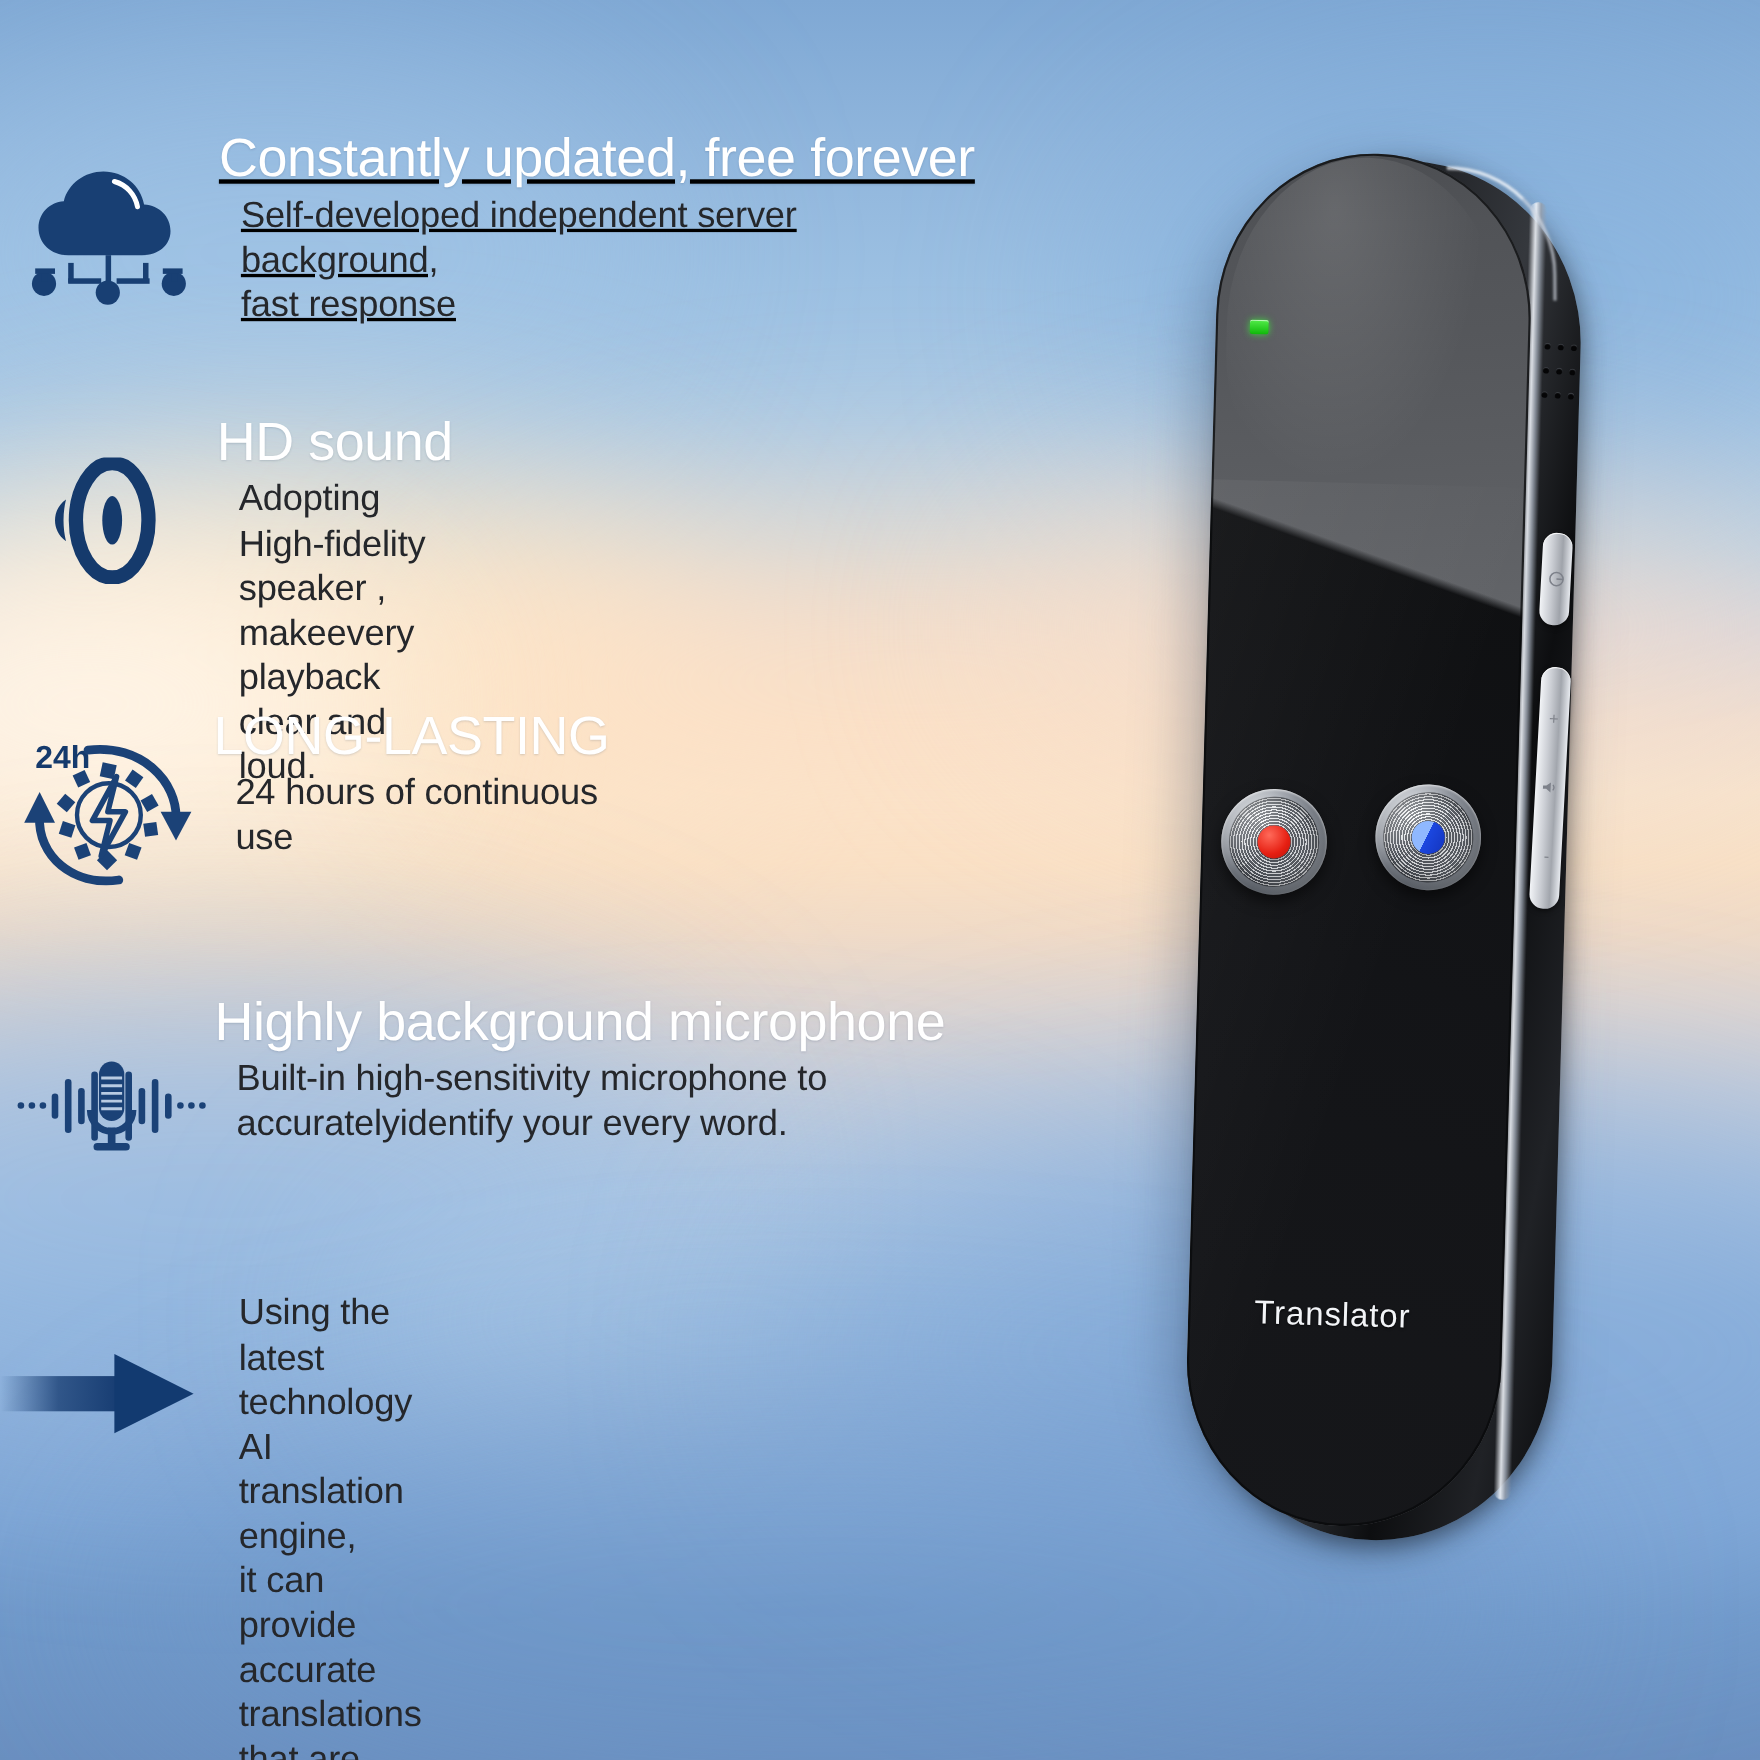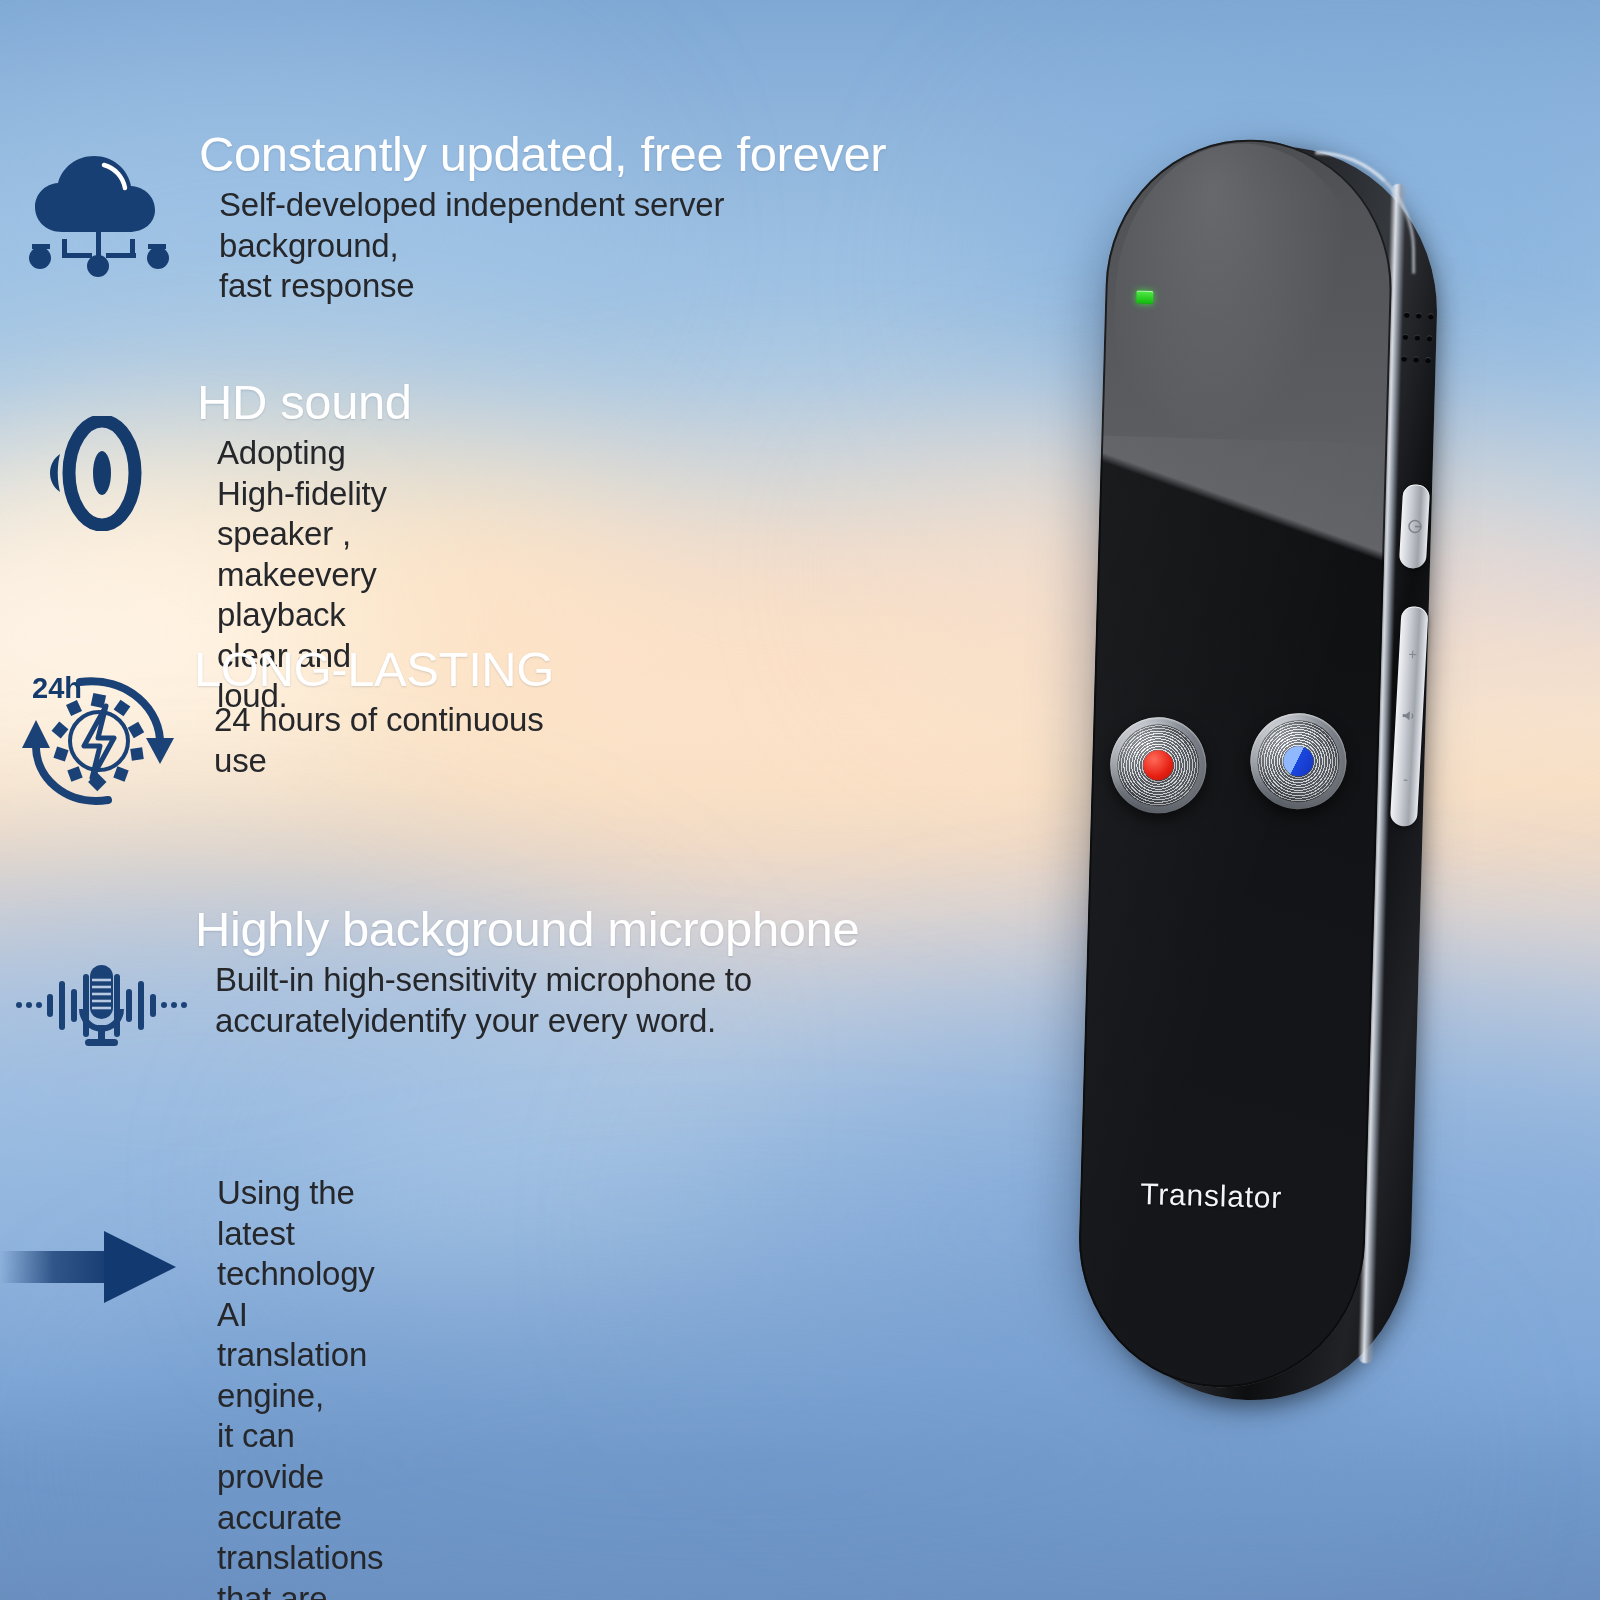--- a/index.html
+++ b/index.html
@@ -69,21 +69,21 @@
     line-height:1.23;
     letter-spacing:-0.2px;
     white-space:pre-line;
     margin-top:5px;
     margin-left:20px;
   }
 
   
   #feat-cloud{left:0;top:120px;}
   #feat-cloud .f-icon{left:18px;top:20px;}
-  #feat-cloud .f-text{left:199px;top:10px;}
+  #feat-cloud .f-text{left:199px;top:0px;text-decoration:underline;}
 
   #feat-sound{left:0;top:378px;}
   #feat-sound .f-icon{left:36px;top:38px;}
   #feat-sound .f-text{left:197px;top:0px;}
 
   #feat-battery{left:0;top:645px;}
   #feat-battery .f-icon{left:14px;top:7px;}
   #feat-battery .f-text{left:194px;top:0px;}
 
   #feat-mic{left:0;top:905px;}

